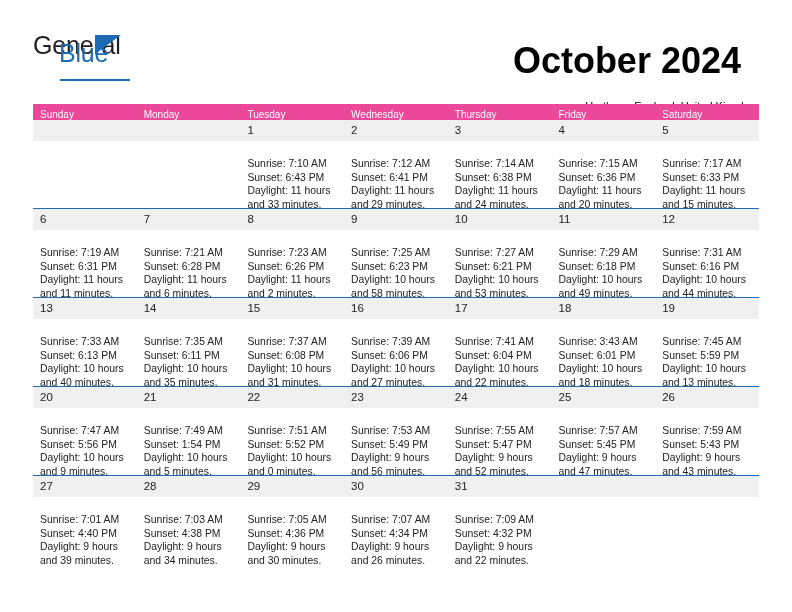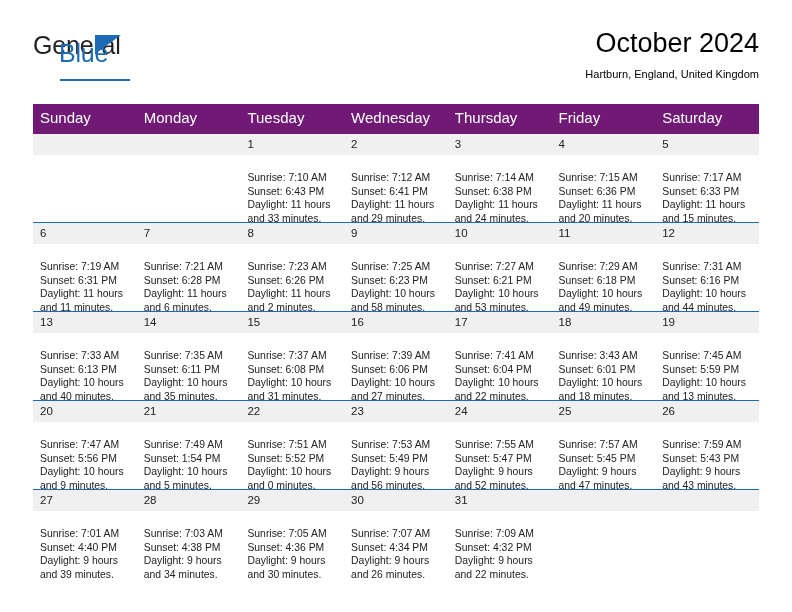--- a/index.html
+++ b/index.html
@@ -73,25 +73,25 @@
     background: #1d6cb3;
   }
 
   .title-block {
     position: absolute;
     right: 0;
     top: 0;
     text-align: right;
   }
   .month-title {
-    font-size: 27px;
+    font-size: 36px;
     line-height: 34px;
     color: #000000;
-    font-weight: normal;
-    margin: 0;
+    font-weight: bold;
+    margin: 18px;
     white-space: nowrap;
   }
   .location-subtitle {
     font-size: 11px;
     line-height: 20px;
     color: #000000;
     margin: 4px 0 0 0;
     white-space: nowrap;
   }
 
@@ -101,26 +101,26 @@
     left: 33px;
     top: 104px;
     width: 726px;
   }
   .cal-table {
     width: 726px;
     border-collapse: collapse;
     table-layout: fixed;
   }
   .cal-table th {
-    background: #701a75;
+    background: #ec4899;
     color: #ffffff;
-    font-size: 15px;
+    font-size: 10px;
     font-weight: normal;
     text-align: left;
-    padding: 5px 0 8px 7px;
+    padding: 5px 0 0 7px;
     height: 11px;
     border: none;
   }
   .week-row td {
     vertical-align: top;
     padding: 0;
     border: none;
     border-top: 1.5px solid #1d6cb3;
     height: 88px;
   }

